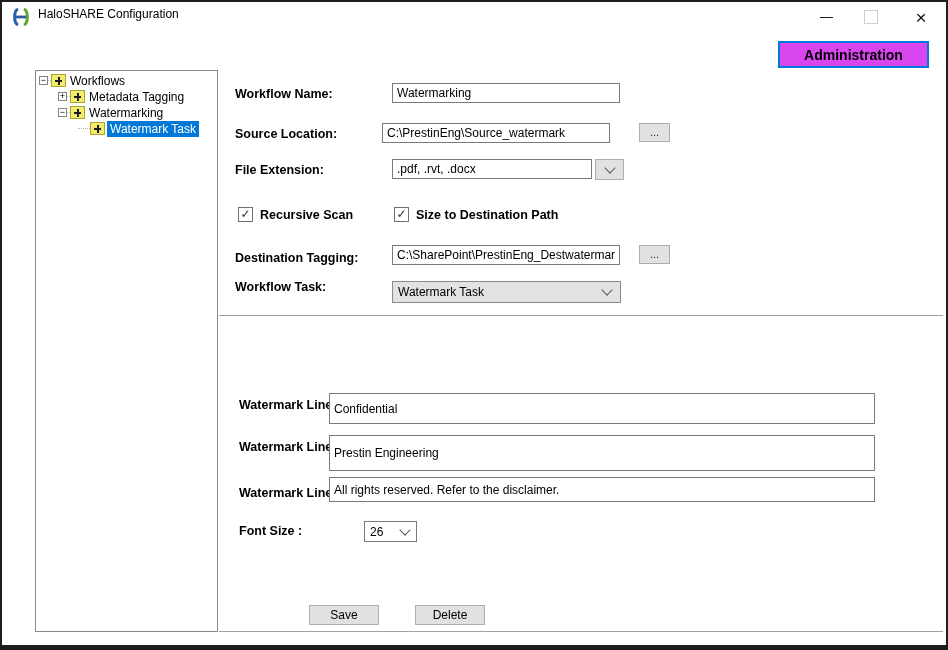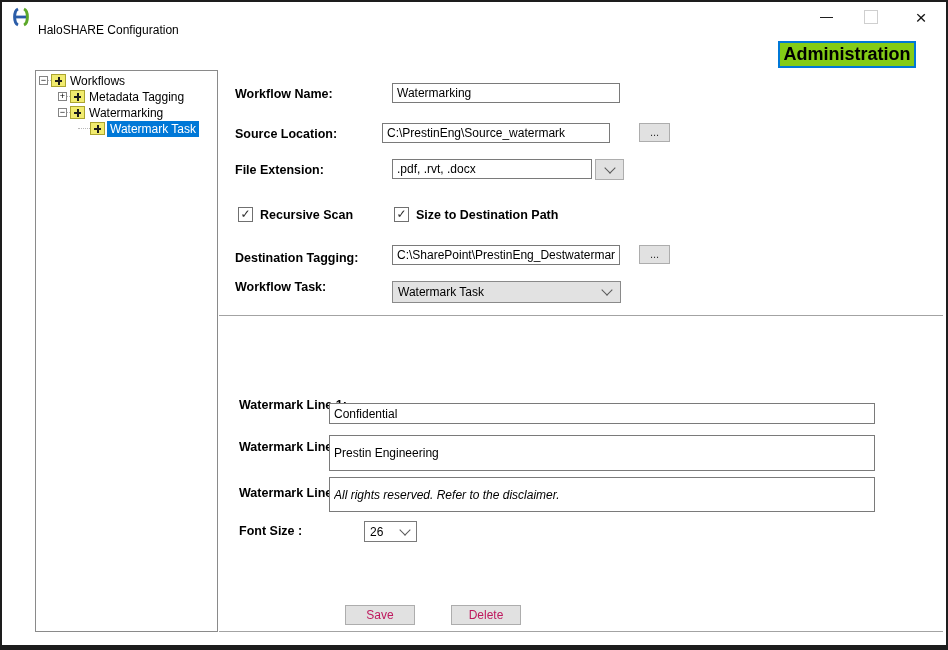--- a/index.html
+++ b/index.html
@@ -4,33 +4,33 @@
 <style>
   html,body {margin:0;padding:0;background:#f4f4f4;}
   .window {
     position:relative; width:948px; height:650px; box-sizing:border-box;
     background:#fff; border:2px solid #1d1d1d; border-bottom-width:5px;
     font-family:"Liberation Sans", sans-serif; color:#000; overflow:hidden;
   }
   
   .titlebar {position:absolute; left:0; top:0; width:100%; height:32px; background:#fff;}
   .app-logo {position:absolute; left:9px; top:5px; width:20px; height:20px;}
-  .app-title {position:absolute; left:36px; top:21px; font-size:12px; color:#000; white-space:nowrap;}
+  .app-title {position:absolute; left:36px; top:5px; font-size:12px; color:#000; white-space:nowrap;}
   .win-btn {position:absolute; top:0; width:34px; height:30px; display:flex; align-items:center; justify-content:center; cursor:default;}
   .btn-min {left:807px;}
   .btn-max {left:852px;}
   .btn-close {left:902px;}
   .glyph-min {width:13px; height:1px; background:#1f1f1f;}
   .glyph-max {width:12px; height:12px; border:1px solid #cfcfcf; background:#fff;}
   .glyph-close {font-size:19px; line-height:19px; color:#141414; font-weight:400;}
   
   .admin-btn {
-    position:absolute; left:776px; top:39px; width:138px; height:27px;
-    background:#84cc16; border:2px solid #0078D7; box-sizing:border-box;
-    font-weight:bold; font-size:18px; display:flex; align-items:center; justify-content:center;
+    position:absolute; left:776px; top:39px; width:151px; height:27px;
+    background:#d946ef; border:2px solid #0078D7; box-sizing:border-box;
+    font-weight:bold; font-size:14px; display:flex; align-items:center; justify-content:center;
   }
   
   .tree-panel {position:absolute; left:33px; top:68px; width:183px; height:562px; box-sizing:border-box; border:1px solid #8a8a8a; background:#fff;}
   .trow {position:absolute; left:0; height:16px; width:100%; font-size:12px;}
   .exp {
     position:absolute; top:3px; width:9px; height:9px; box-sizing:border-box;
     border:1px solid #848484; background:#fff; font-size:9px; line-height:7px;
     text-align:center; color:#000;
   }
   .dot-h {position:absolute; top:7px; height:1px; border-top:1px dotted #b8b8b8;}
@@ -61,22 +61,22 @@
     position:absolute; box-sizing:border-box; width:15px; height:15px; border:1px solid #707070;
     background:#fff; font-size:12px; line-height:13px; text-align:center; color:#2f2f2f;
   }
   .combo {position:absolute; box-sizing:border-box; border:1px solid #8a8a8a; display:flex; align-items:center;}
   .combo .cval {font-size:12px; padding-left:5px; flex:1; white-space:nowrap; overflow:hidden;}
   .combo .chev {margin-right:9px;}
   .combo.gray {background:#e2e2e2;}
   .combo.white {background:#fff; border-color:#7a7a7a;}
   .btn {
     position:absolute; box-sizing:border-box; width:70px; height:20px;
-    background:#e1e1e1; border:1px solid #adadad; font-size:12px; color:#be185d;
-    display:flex; align-items:center; justify-content:center;margin-left:36px;
+    background:#e1e1e1; border:1px solid #adadad; font-size:12px; color:#000000;
+    display:flex; align-items:center; justify-content:center;
   }
 </style>
 </head>
 <body>
 
 <div class="window">
 
   <div class="titlebar">
     <svg class="app-logo" viewBox="0 0 20 20">
       <path d="M7 2 C2.5 4 2.5 16 7 18" stroke="#2B5DA8" stroke-width="3" fill="none"></path>
@@ -148,27 +148,27 @@
   <input class="tin" style="left: 390px; top: 243px; width: 228px;" value="C:\SharePoint\PrestinEng_Destwatermark">
   <div class="bbtn" style="left:637px; top:243px">...</div>
 
   <span class="flabel" style="left:233px; top:278px">Workflow Task:</span>
   <div class="combo gray" style="left:390px; top:279px; width:229px; height:22px">
     <span class="cval">Watermark Task</span>
     <span class="chev"></span>
   </div>
 
   <span class="flabel" style="left:237px; top:396px">Watermark Line 1:</span>
-  <input class="tin" style="left: 327px; top: 401px; width: 546px; height: 21px;" value="Confidential">
+  <input class="tin" style="left: 327px; top: 391px; width: 546px; height: 31px;" value="Confidential">
 
   <span class="flabel" style="left:237px; top:438px">Watermark Line 2:</span>
   <input class="tin" style="left: 327px; top: 433px; width: 546px; height: 36px;" value="Prestin Engineering">
 
   <span class="flabel" style="left:237px; top:484px">Watermark Line 3:</span>
-  <input class="tin" style="left: 327px; top: 475px; width: 546px; height: 35px; font-style: italic;" value="All rights reserved. Refer to the disclaimer.">
+  <input class="tin" style="left: 327px; top: 475px; width: 546px; height: 25px;" value="All rights reserved. Refer to the disclaimer.">
 
   <span class="flabel" style="left:237px; top:522px">Font Size :</span>
   <div class="combo white" style="left:362px; top:519px; width:53px; height:21px">
     <span class="cval">26</span>
     <span class="chev" style="margin-right:7px"></span>
   </div>
 
   <div class="btn" style="left:307px; top:603px">Save</div>
   <div class="btn" style="left:413px; top:603px">Delete</div>
 

